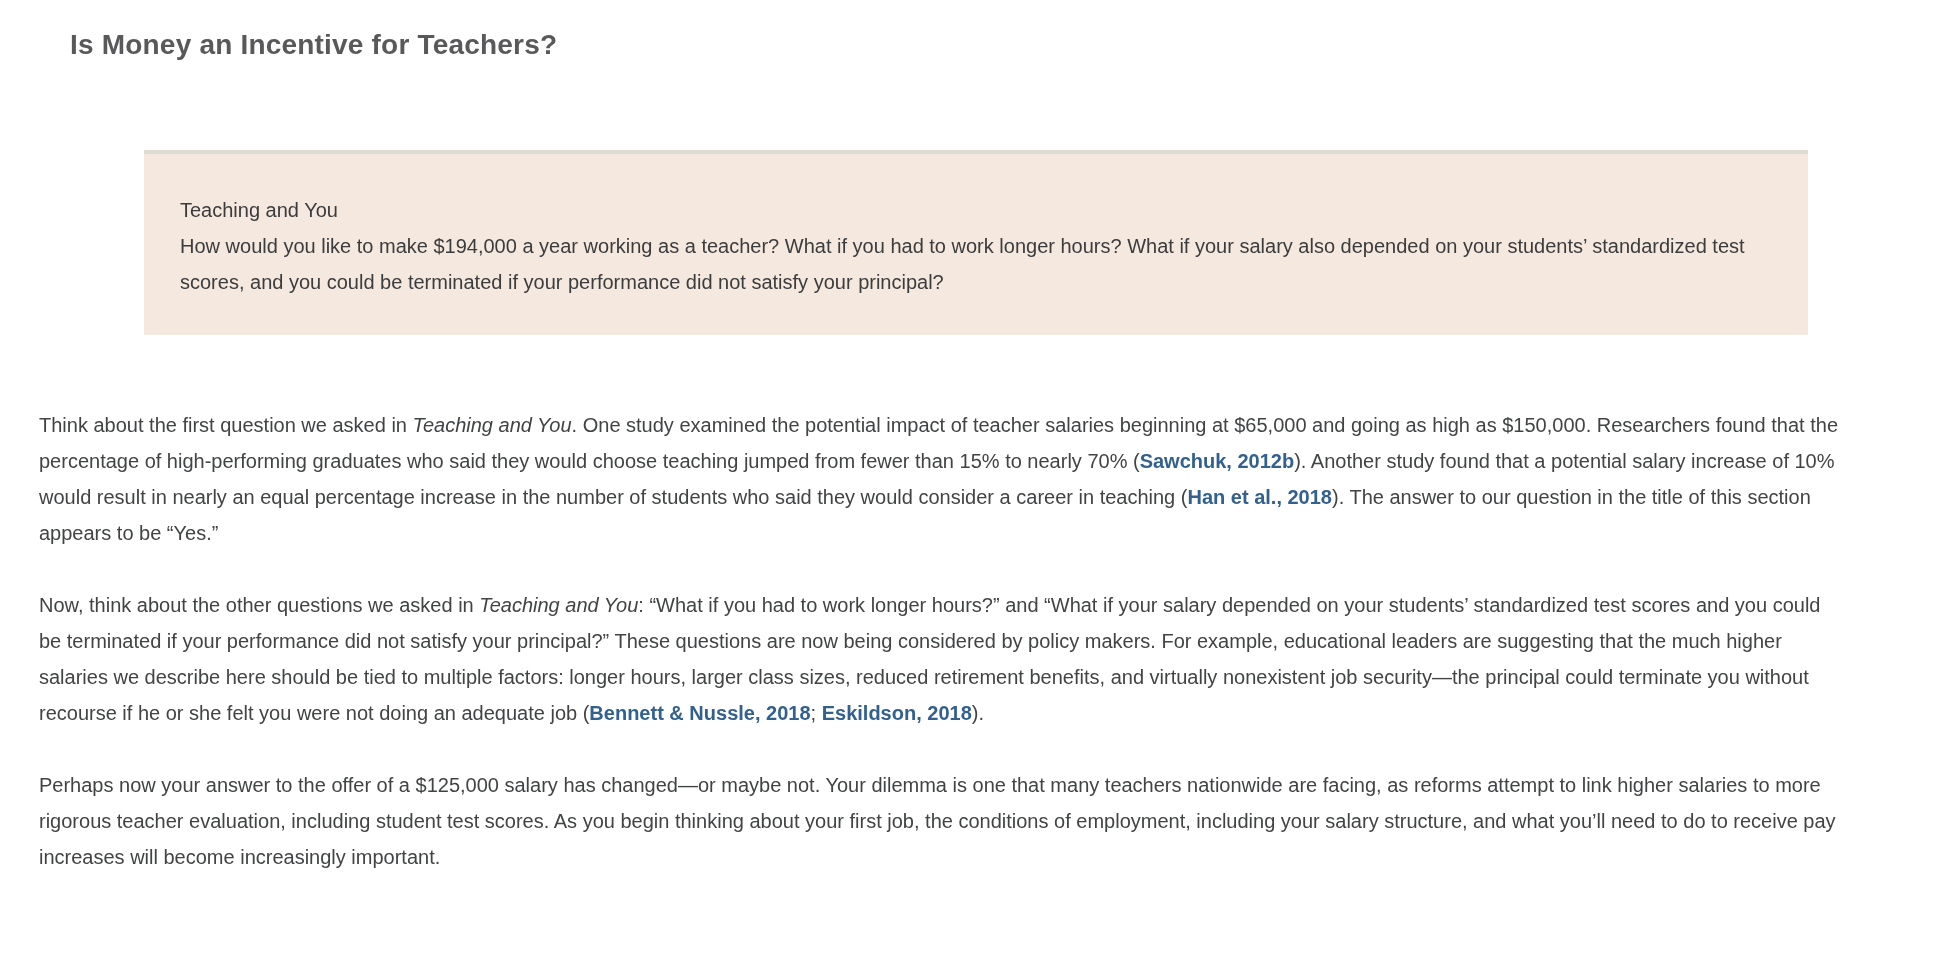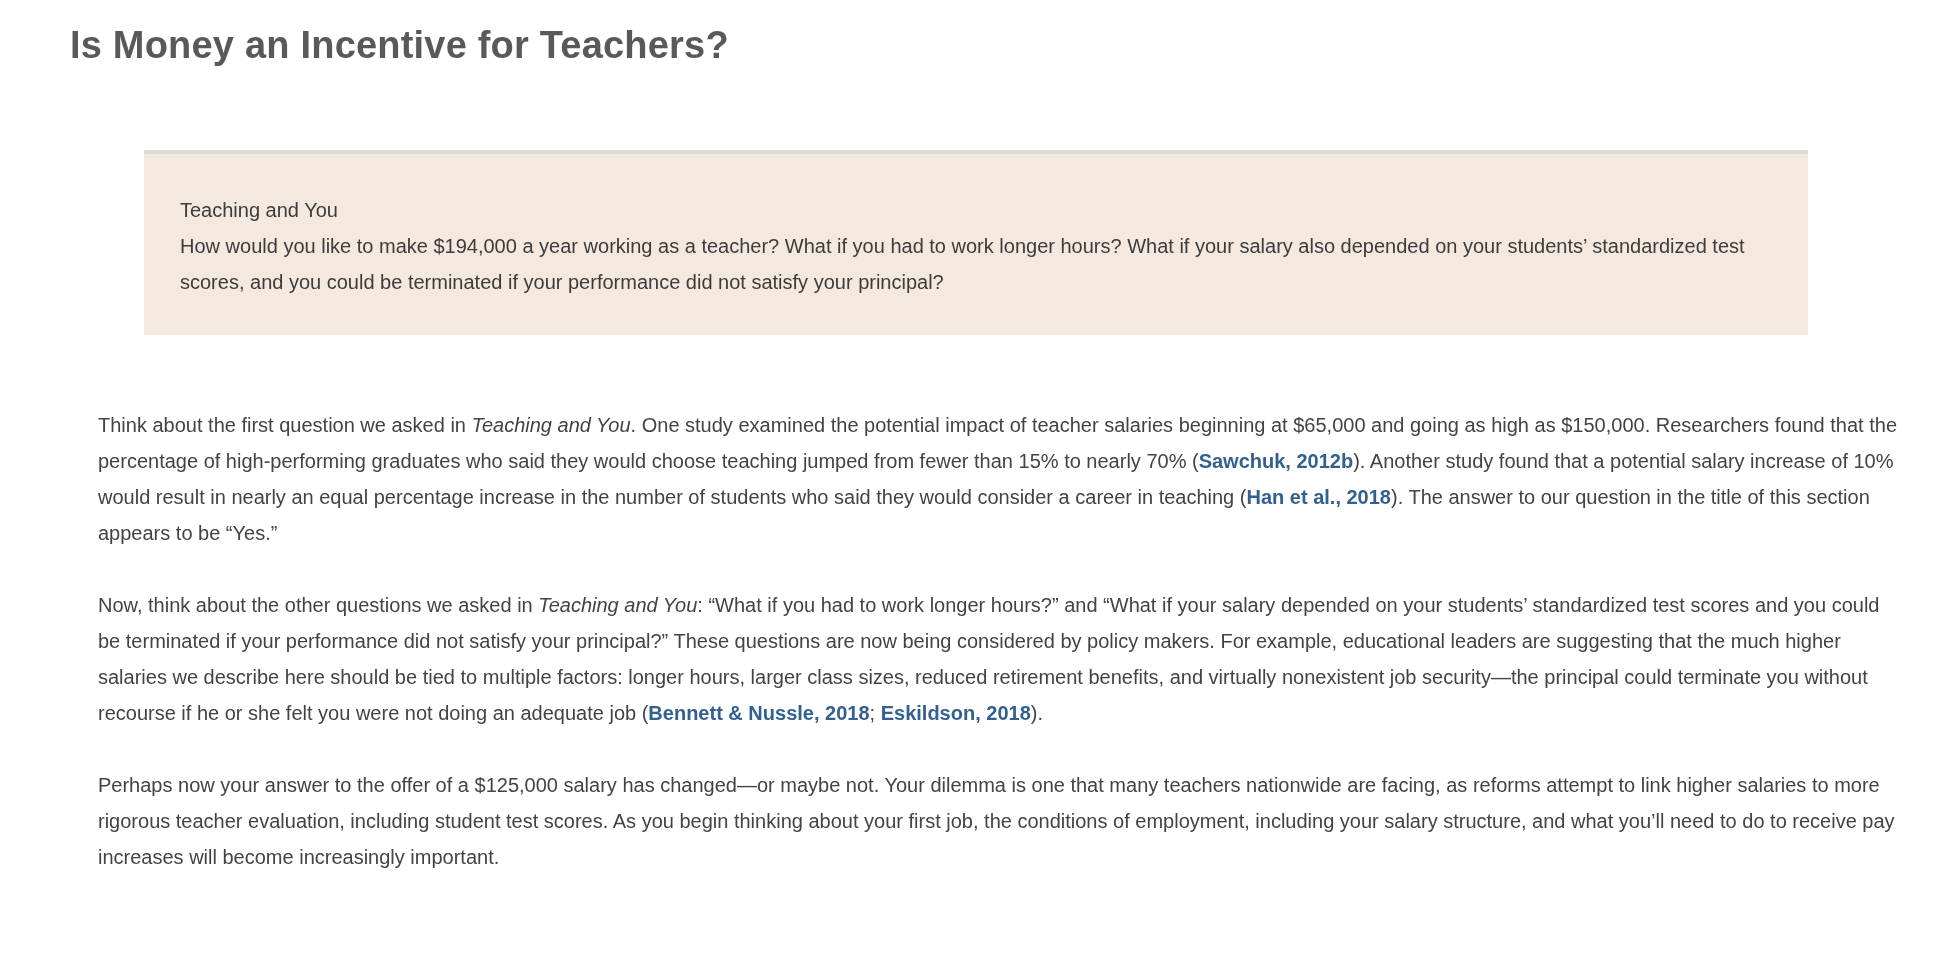--- a/index.html
+++ b/index.html
@@ -14,42 +14,42 @@
   body{
     width:1944px;
     height:956px;
     font-family:"Liberation Sans","DejaVu Sans",sans-serif;
     color:var(--body-text);
     overflow:hidden;
     position:relative;
   }
   .page-title{
     margin:28px 0 0 70px;
-    font-size:38px;
+    font-size:28px;
     line-height:34px;
     font-weight:bold;
     color:var(--title-text);
     letter-spacing:0.2px;
   }
   .callout{
     margin:88px 136px 0 144px;
     background:var(--callout-bg);
     border-top:4px solid var(--callout-top);
     padding:38px 48px 35px 36px;
     font-size:20px;
     line-height:36px;
     color:#3b3c3e;
   }
   .callout-heading{
     font-size:20px;
     line-height:36px;
     font-weight:normal;
   }
   .main-text{
-    margin:72px 0 0 98px;
+    margin:72px 0 0 39px;
     width:1806px;
     font-size:20px;
     line-height:36px;
   }
   .main-text p{margin:0 0 36px 0;}
   .it{font-style:italic;}
   a.cite{
     color:var(--link-color);
     font-weight:bold;
     text-decoration:none;

